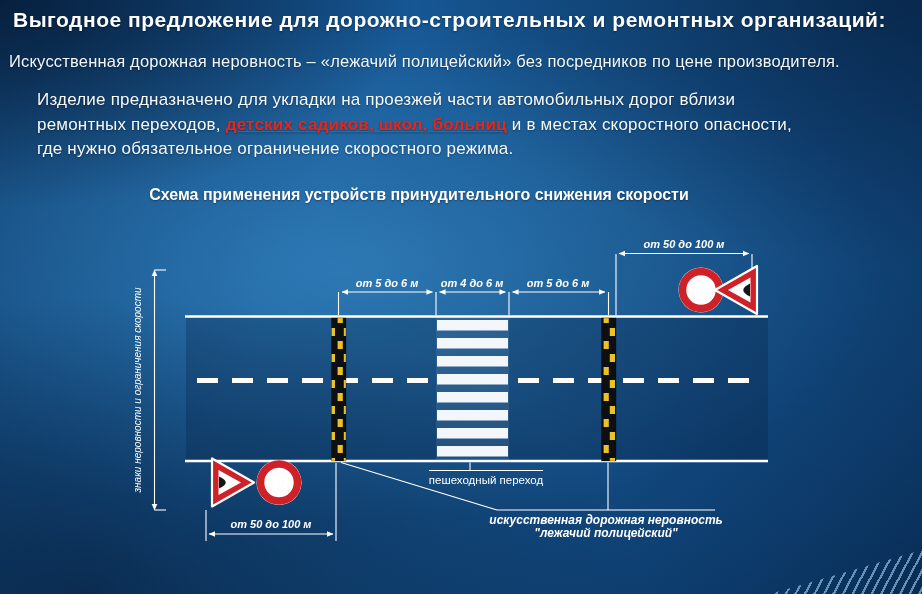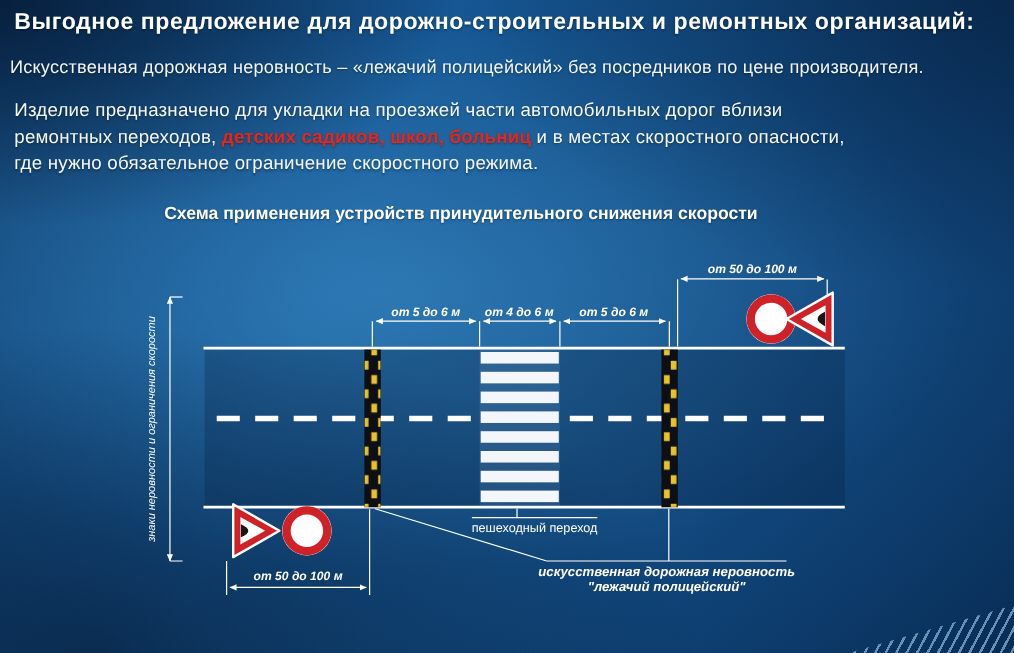--- a/index.html
+++ b/index.html
@@ -27,22 +27,22 @@
   .subtitle {
     position:absolute; left:9px; top:52px; width:900px;
     font-size:16.5px; letter-spacing:0.2px; color:#f2f7fc;
     text-shadow:0 1px 2px rgba(0,0,0,0.35);
   }
   .body-text {
     position:absolute; left:13px; top:88px; width:860px;
     font-size:17px; line-height:24.5px; letter-spacing:0.2px; color:#f6fafd;
     text-shadow:0 1px 2px rgba(0,0,0,0.35);
   }
-  .body-text .line { display:block; }
-  .red { color:#ea2517; font-weight:700; }
+  .body-text .line { display:block;margin-left:24px; }
+  .red { color:#ea2517; font-weight:700;text-decoration:underline; }
 
   .diagram-title {
     position:absolute; left:0; top:184px; width:838px;
     text-align:center; font-weight:700; font-size:16px; line-height:21px;
     color:#ffffff; text-shadow:0 1px 2px rgba(0,0,0,0.4);
   }
 
   svg.diagram { position:absolute; left:0; top:0; }
   svg.diagram text { font-family:"Liberation Sans", sans-serif; fill:#ffffff; }
   .dim-label   { font-size:11px; font-weight:700; font-style:italic; }

